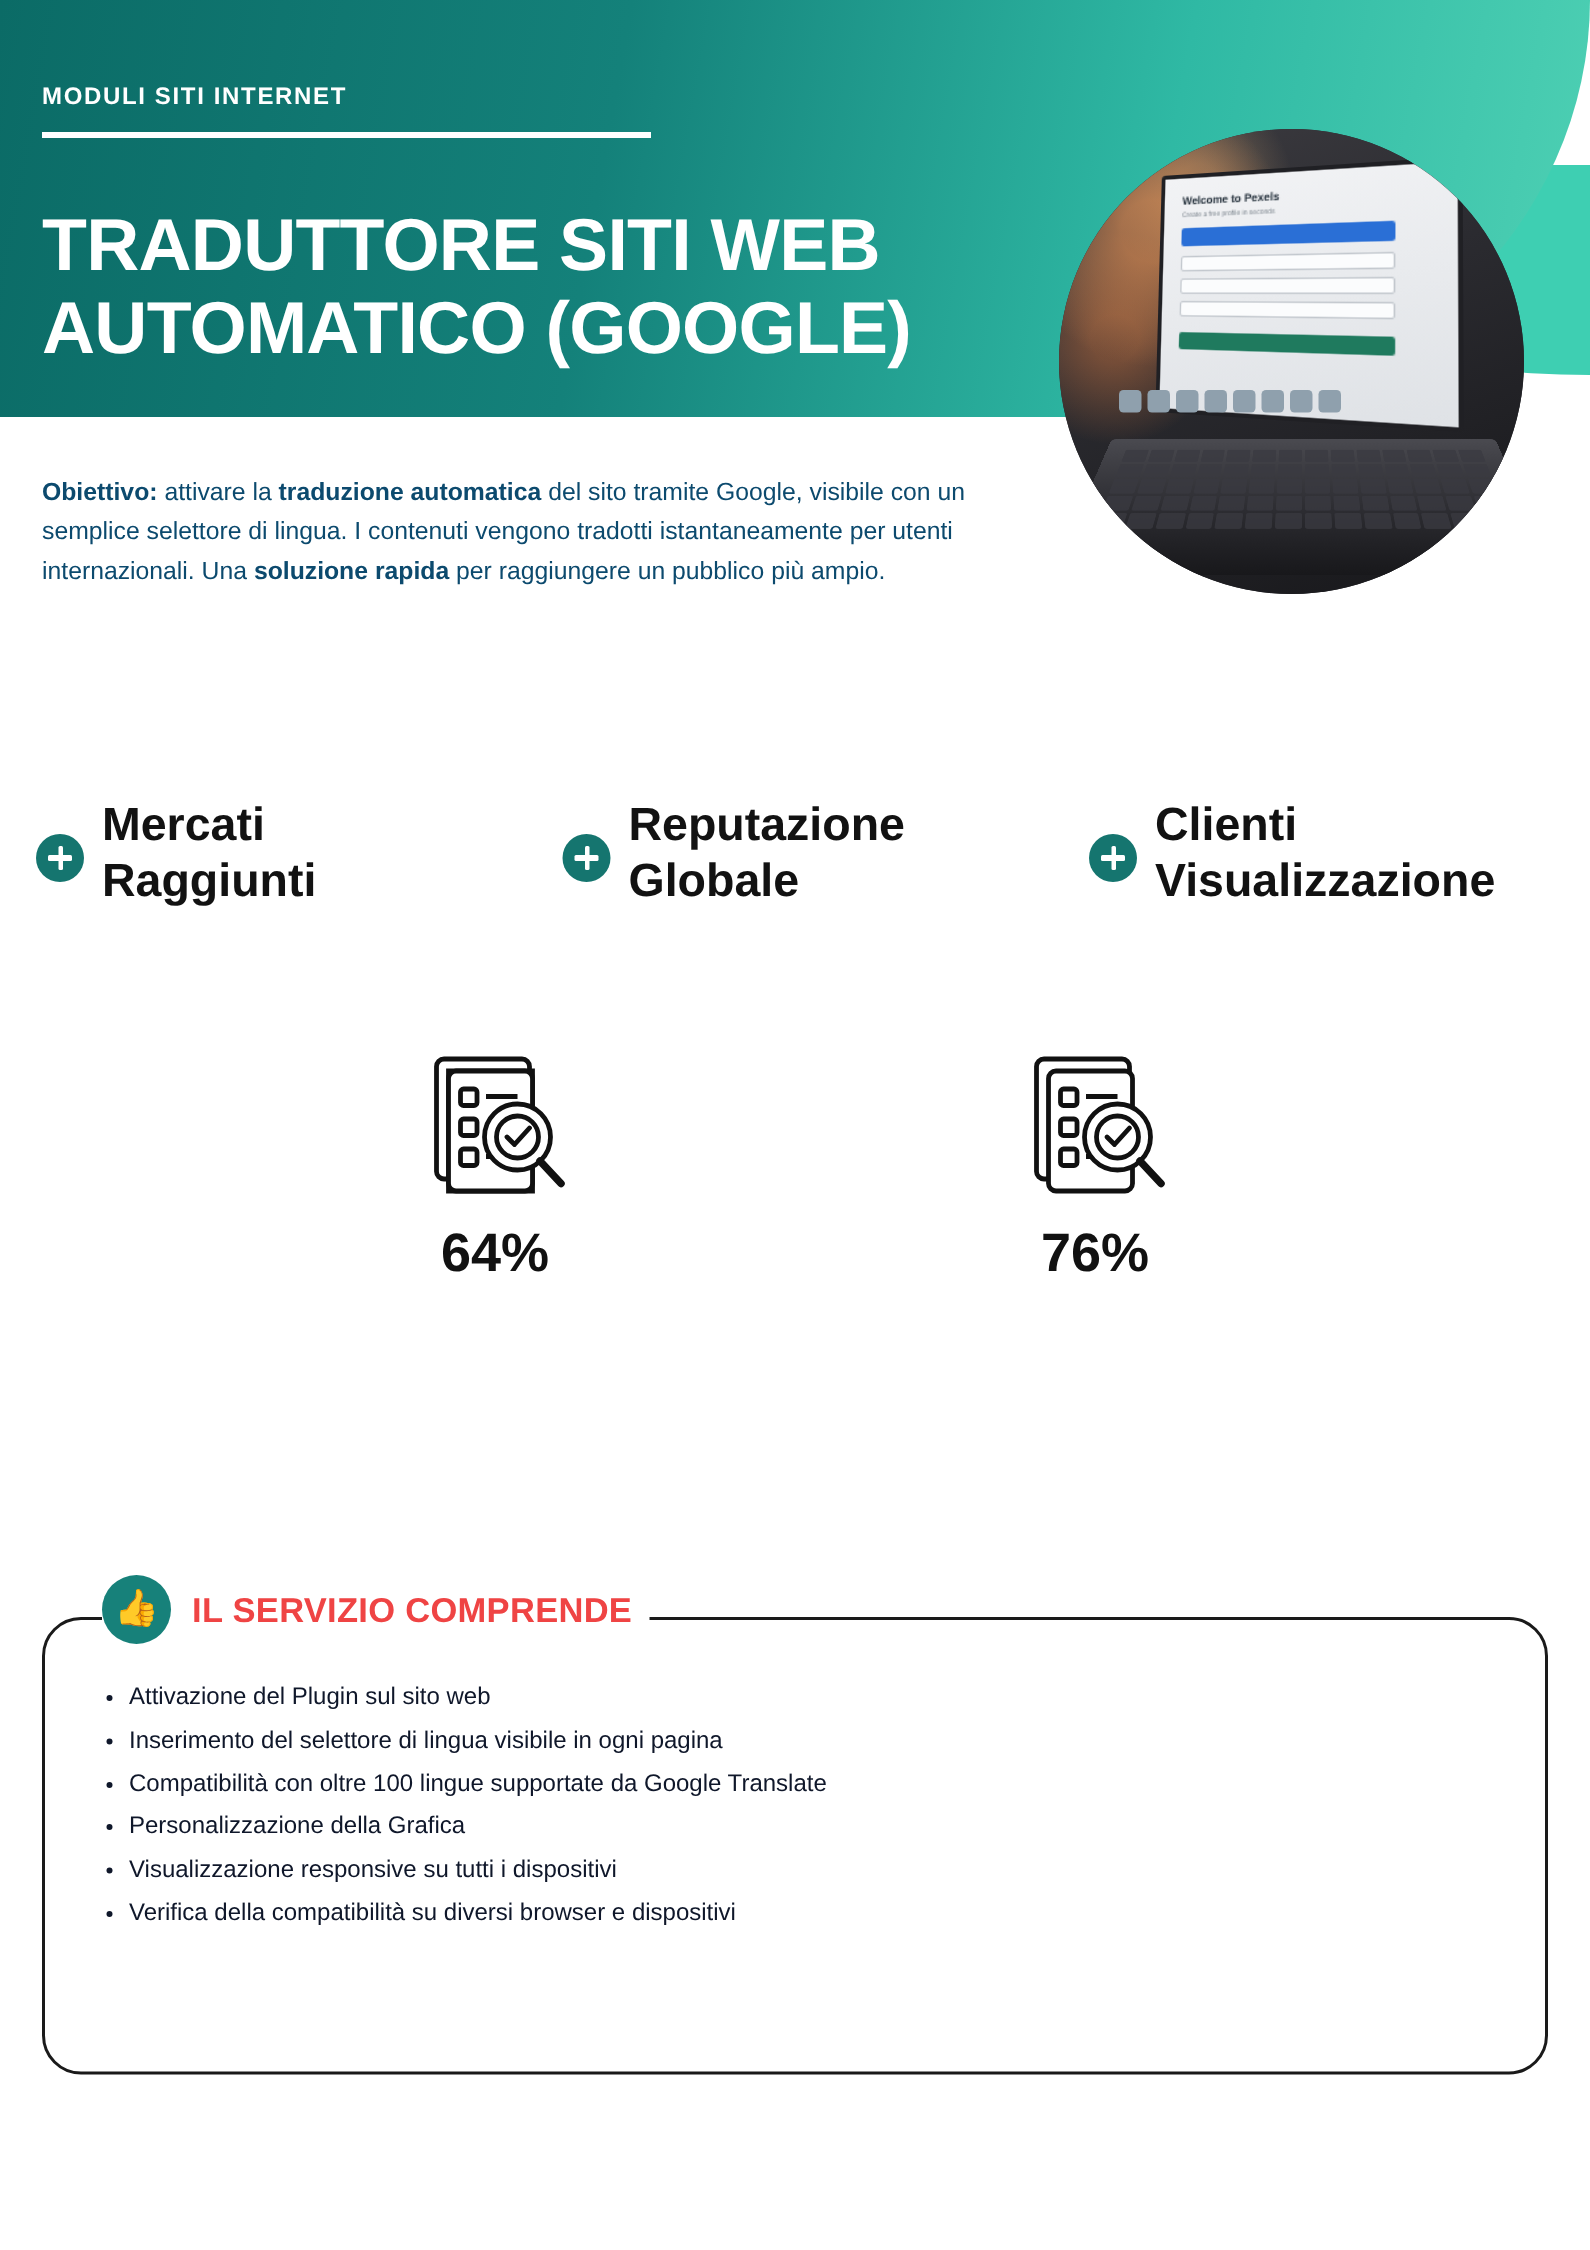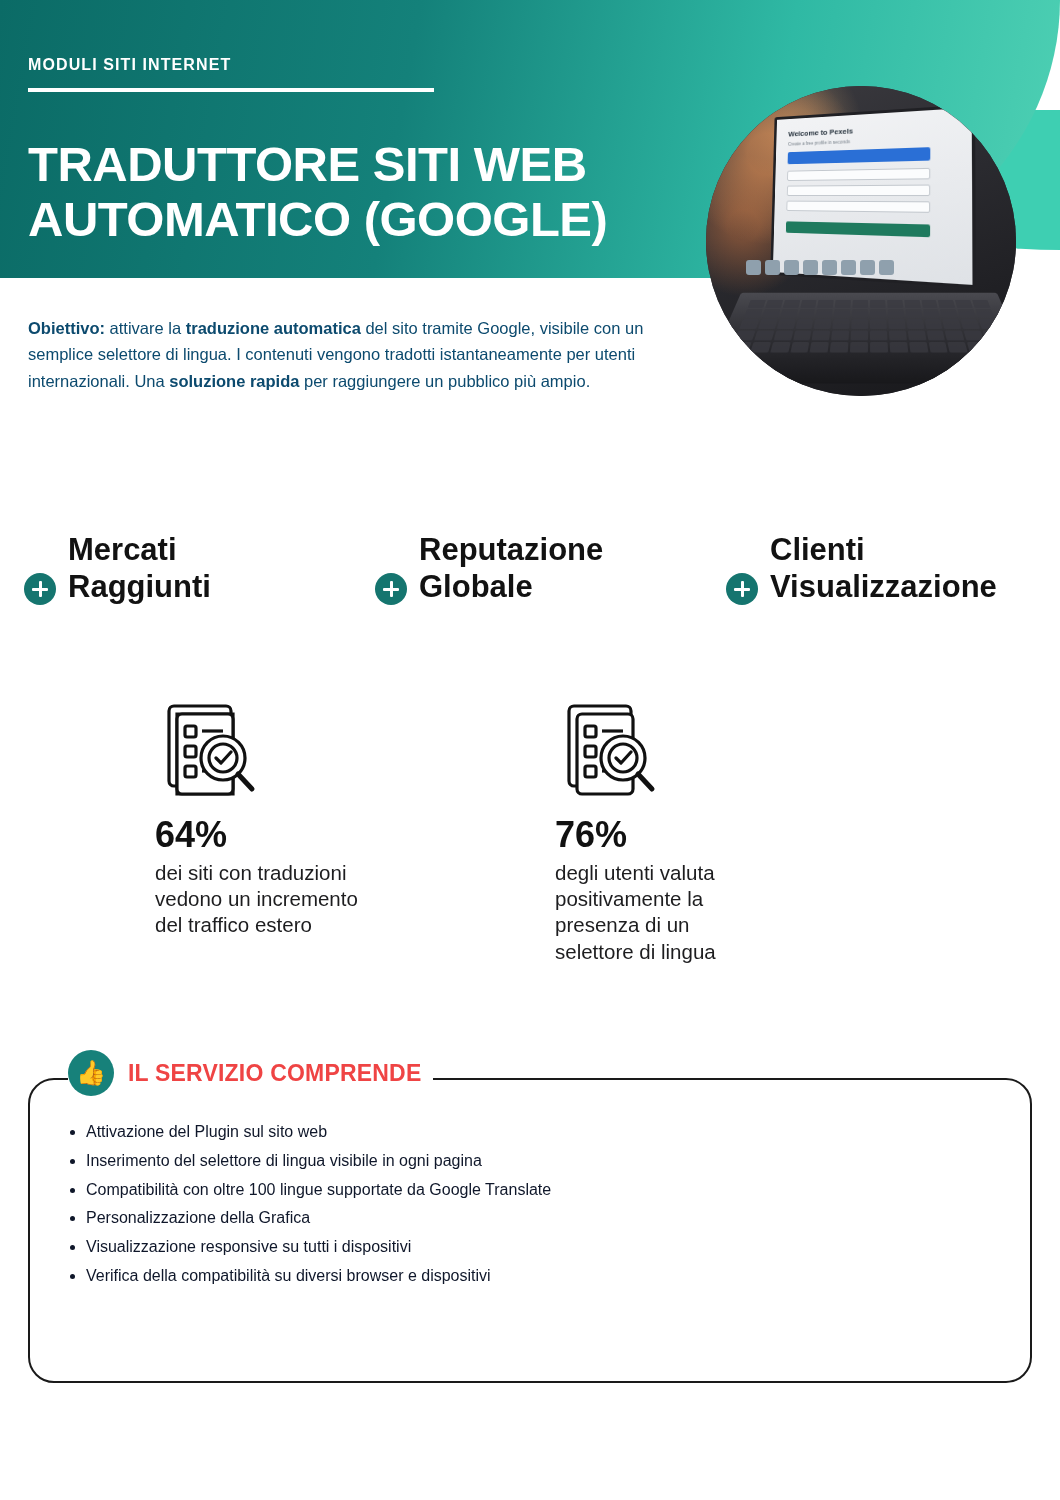--- a/index.html
+++ b/index.html
@@ -204,21 +204,21 @@
   .features {
     position: absolute;
     top: 532px;
     left: 24px;
     width: 1012px;
     display: flex;
     justify-content: space-between;
   }
   .feature {
     display: flex;
-    align-items: flex-end;
+    align-items: center;
     gap: 12px;
     width: 310px;
   }
   .plus-badge {
     flex: 0 0 auto;
     width: 32px; height: 32px;
     border-radius: 50%;
     background: #15756f;
     position: relative;
     margin-top: 6px;
@@ -247,20 +247,21 @@
   .stats {
     position: absolute;
     top: 700px;
     left: 130px;
     width: 800px;
     display: flex;
     justify-content: space-around;
   }
   .stat {
     width: 350px;
+    text-align: center;
   }
   .stat-icon { height: 110px; }
   .stat-value {
     font-size: 36px;
     font-weight: bold;
     color: #111111;
     margin-top: 4px;
   }
   .stat-text {
     font-size: 20.5px;
@@ -466,46 +467,39 @@
         <line x1="47" y1="31" x2="68" y2="31"></line>
         <line x1="47" y1="51" x2="68" y2="51"></line>
         <line x1="47" y1="71" x2="68" y2="71"></line>
         <circle cx="68" cy="58" r="22" fill="#fff"></circle>
         <circle cx="68" cy="58" r="14"></circle>
         <path d="M61 58 l5 5 l10 -11" stroke-linecap="round" stroke-linejoin="round"></path>
         <line x1="83" y1="74" x2="97" y2="89" stroke-width="5" stroke-linecap="round"></line>
       </svg>
     </div>
     <div class="stat-value">64%</div>
-    <div class="stat-text">dei siti con traduzioni
-vedono un incremento
-del traffico estero</div>
   </div>
   <div class="stat">
     <div class="stat-icon">
       <svg width="106" height="104" viewBox="0 0 106 104" fill="none" stroke="#111" stroke-width="3.2">
         <rect x="14" y="6" width="62" height="80" rx="5"></rect>
         <rect x="22" y="14" width="56" height="80" rx="5" fill="#fff"></rect>
         <rect x="30" y="26" width="11" height="11" rx="2"></rect>
         <rect x="30" y="46" width="11" height="11" rx="2"></rect>
         <rect x="30" y="66" width="11" height="11" rx="2"></rect>
         <line x1="47" y1="31" x2="68" y2="31"></line>
         <line x1="47" y1="51" x2="68" y2="51"></line>
         <line x1="47" y1="71" x2="68" y2="71"></line>
         <circle cx="68" cy="58" r="22" fill="#fff"></circle>
         <circle cx="68" cy="58" r="14"></circle>
         <path d="M61 58 l5 5 l10 -11" stroke-linecap="round" stroke-linejoin="round"></path>
         <line x1="83" y1="74" x2="97" y2="89" stroke-width="5" stroke-linecap="round"></line>
       </svg>
     </div>
     <div class="stat-value">76%</div>
-    <div class="stat-text">degli utenti valuta
-positivamente la
-presenza di un
-selettore di lingua</div>
   </div>
 </div>
 
 <div class="service-box"></div>
 <div class="service-head">
   <span class="thumb-badge">👍</span>
   <span class="service-title">IL SERVIZIO COMPRENDE</span>
 </div>
 <ul class="service-list">
   <li>Attivazione del Plugin sul sito web</li>

